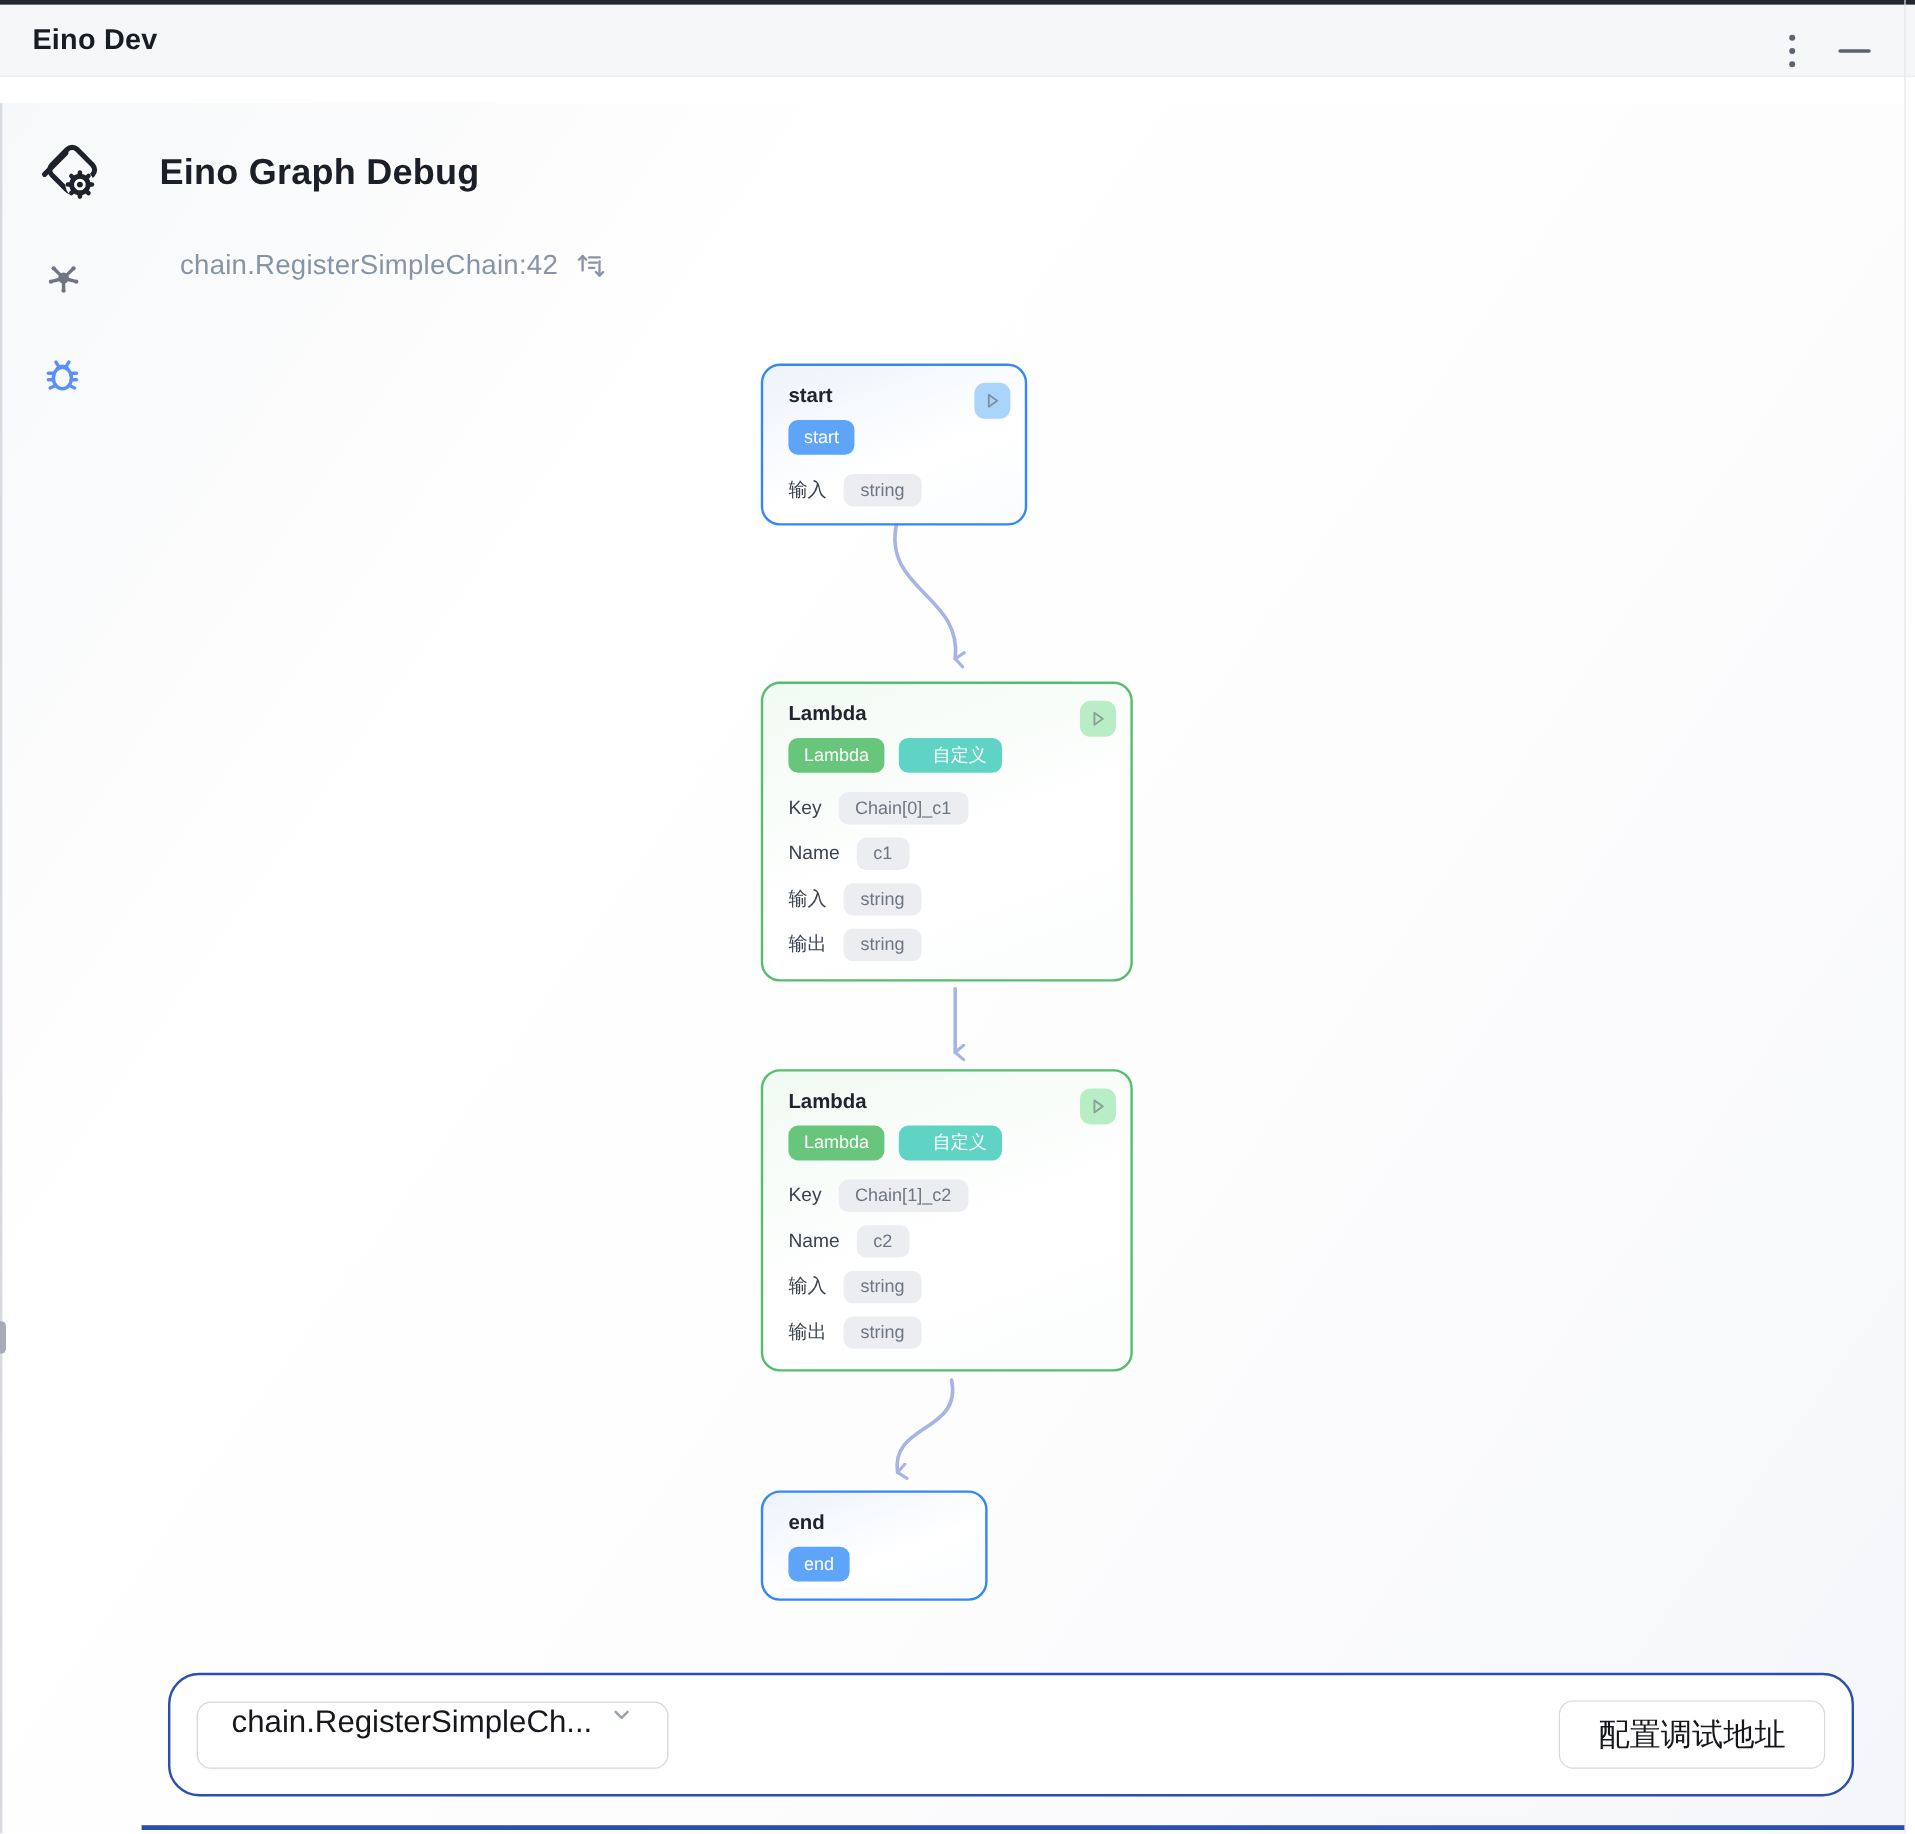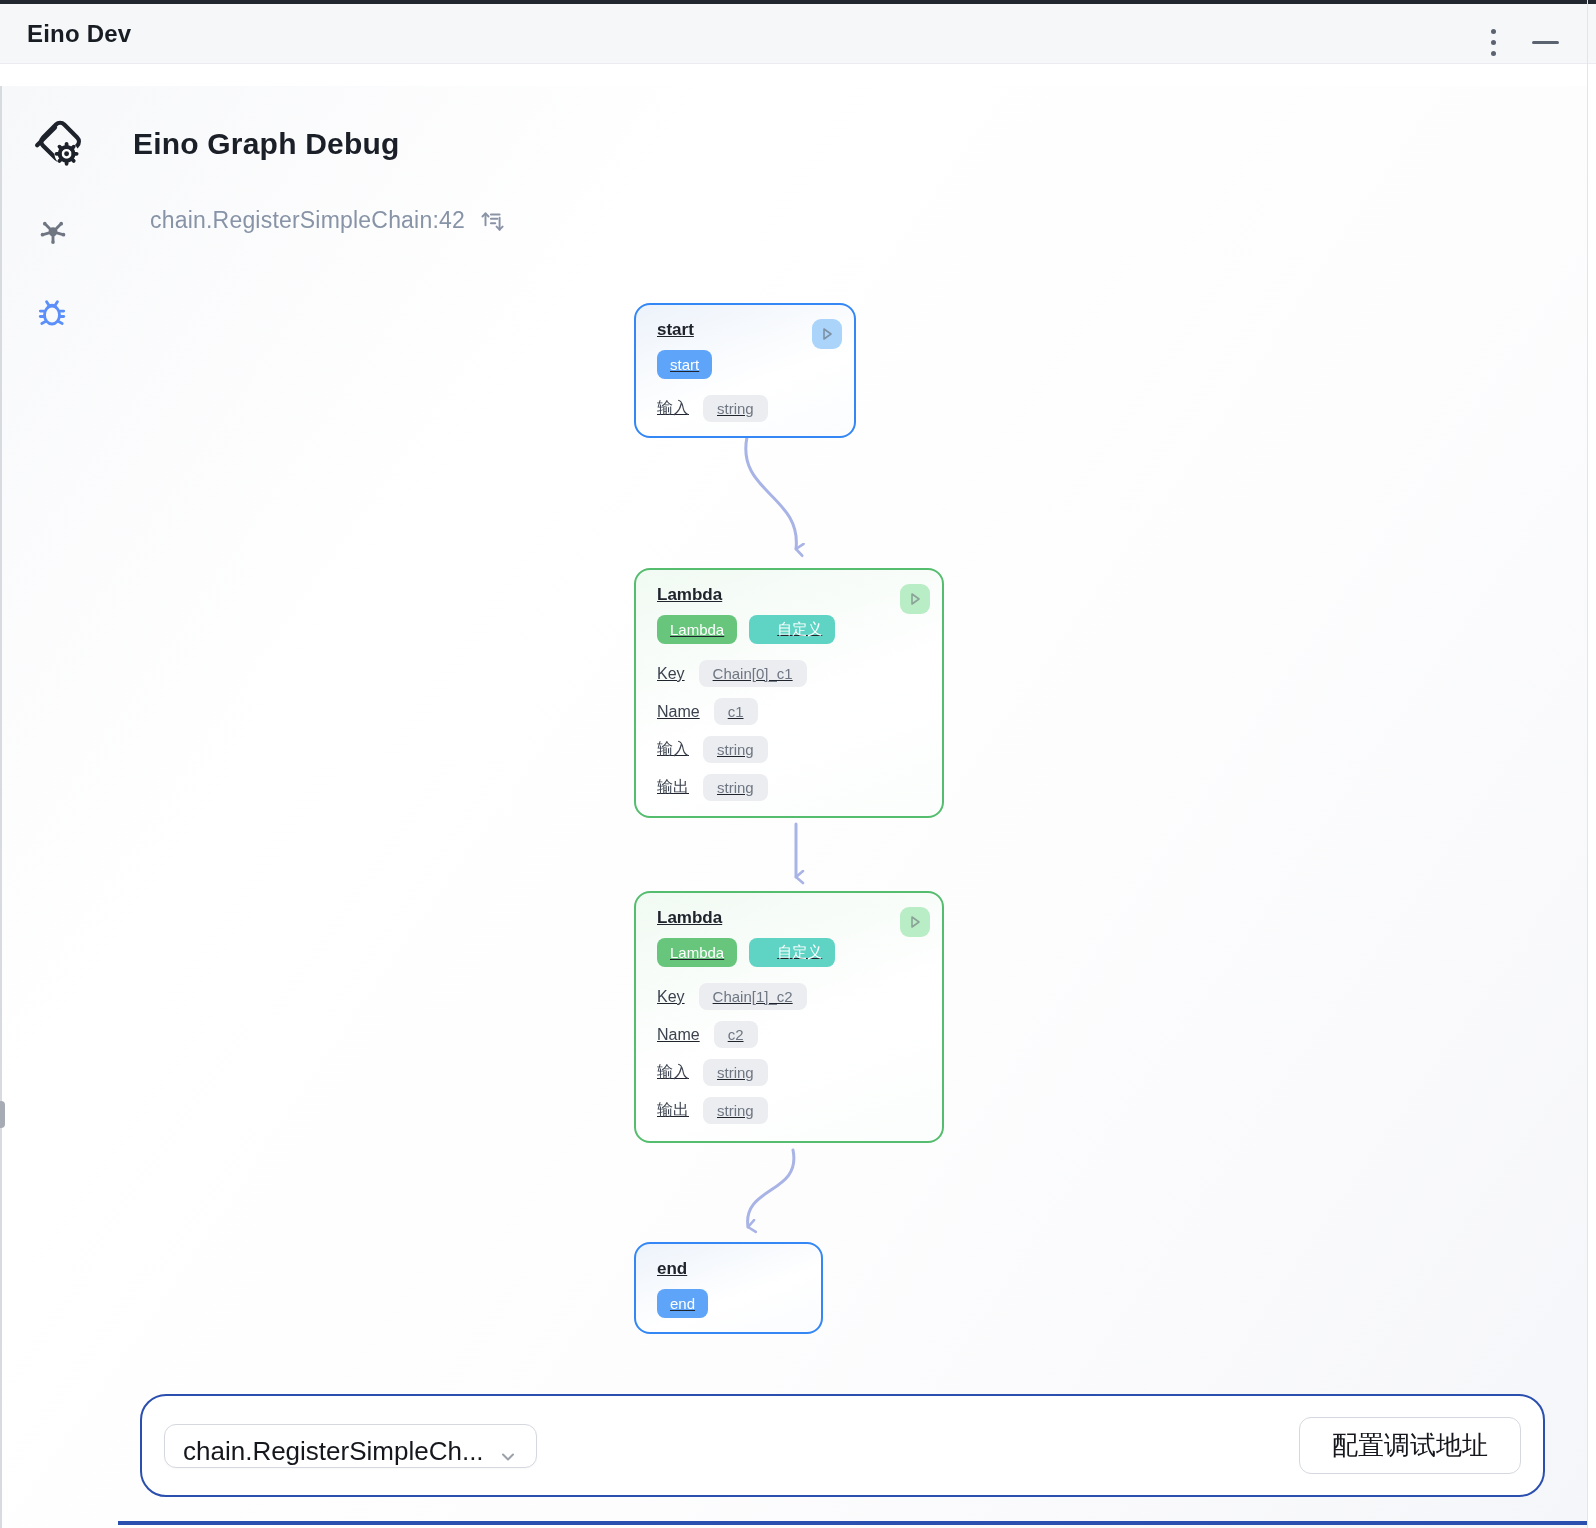--- a/index.html
+++ b/index.html
@@ -45,21 +45,20 @@
   .function-label{font-size:23px;color:var(--muted-text);letter-spacing:.2px;}
   .sort-icon{width:26px;height:26px;cursor:pointer;}
 
   .arrows{position:absolute;left:0;top:0;width:1596px;height:1528px;pointer-events:none;}
 
   .node{
     position:absolute;box-sizing:border-box;
     border-radius:16px;border:2.5px solid;
     padding:14px 21px 14px 21px;
     cursor:pointer;
-    text-decoration:underline;
   }
   .node.blue{border-color:var(--accent-blue);background:linear-gradient(160deg,#edf3fb 0%,#ffffff 58%,#fafcfe 100%);}
   .node.green{border-color:var(--accent-green);background:linear-gradient(160deg,#f1faf3 0%,#ffffff 55%,#fbfefc 100%);}
   .node-title{font-size:17px;font-weight:700;color:#20242d;line-height:21px;}
   .play-btn{
     position:absolute;top:14px;right:12px;width:30px;height:30px;border-radius:9px;
     display:flex;align-items:center;justify-content:center;cursor:pointer;
   }
   .play-btn.blue{background:var(--play-blue);}
   .play-btn.green{background:var(--play-green);}
@@ -79,24 +78,24 @@
   .node-end{left:634px;top:1242px;width:189px;min-height:92px;}
 
   .toolbar{
     position:absolute;left:140px;top:1394px;width:1405px;height:103px;
     box-sizing:border-box;border:2px solid var(--toolbar-border);border-radius:26px;
     background:#ffffff;
     display:flex;align-items:center;justify-content:space-between;
     padding:0 22px;
   }
   .graph-select{
-    display:flex;align-items:flex-end;gap:14px;
-    height:44px;box-sizing:border-box;
+    display:flex;align-items:flex-start;gap:14px;
+    height:56px;box-sizing:border-box;
     border:1.5px solid #d5d8de;border-radius:12px;
-    padding:0 18px;background:#ffffff;cursor:pointer;
+    padding:0 28px;background:#ffffff;cursor:pointer;
     box-shadow:0 1px 2px rgba(0,0,0,0.03);
   }
   .graph-select .sel-text{font-size:26px;color:#15171c;}
   .config-btn{
     height:57px;box-sizing:border-box;
     border:1.5px solid #d5d8de;border-radius:12px;
     padding:0 32px;background:#ffffff;cursor:pointer;
     font-size:26px;color:#15171c;
     display:flex;align-items:center;
     font-family:inherit;

